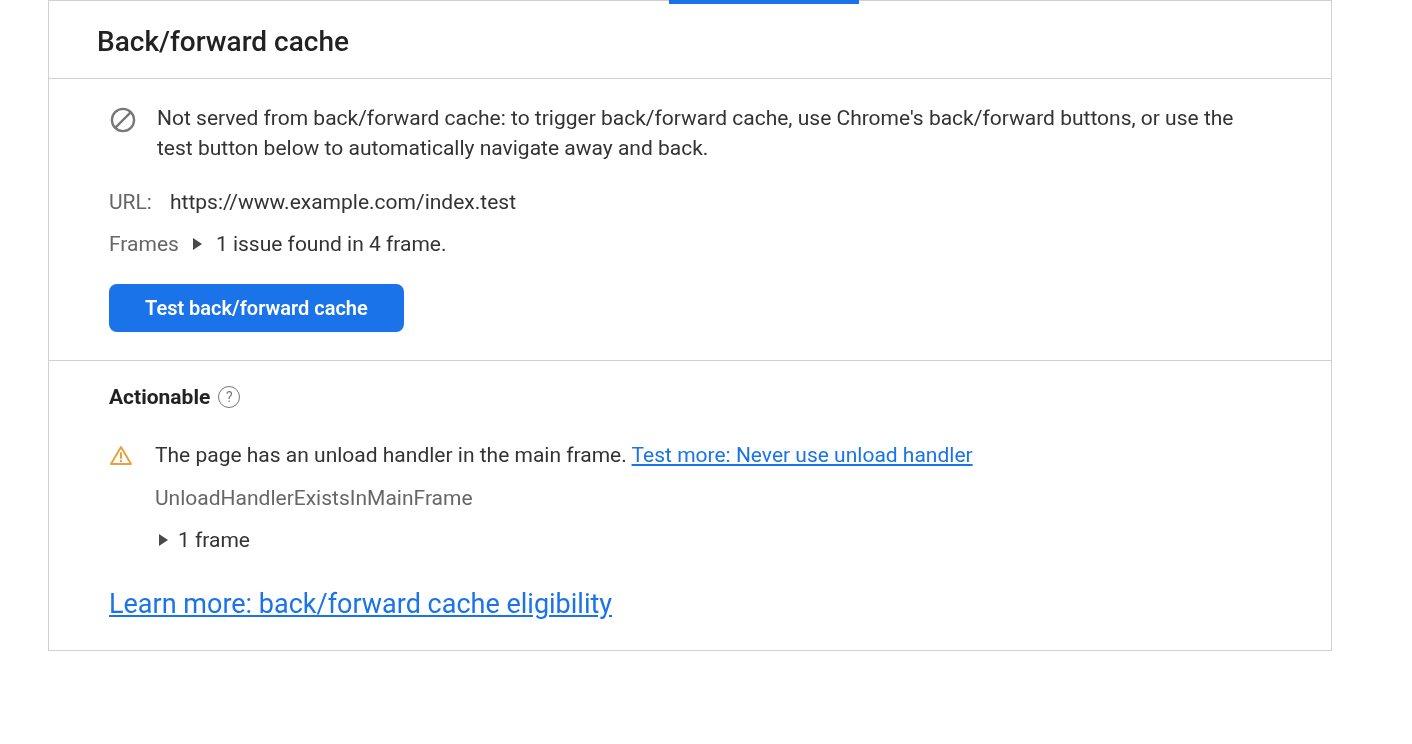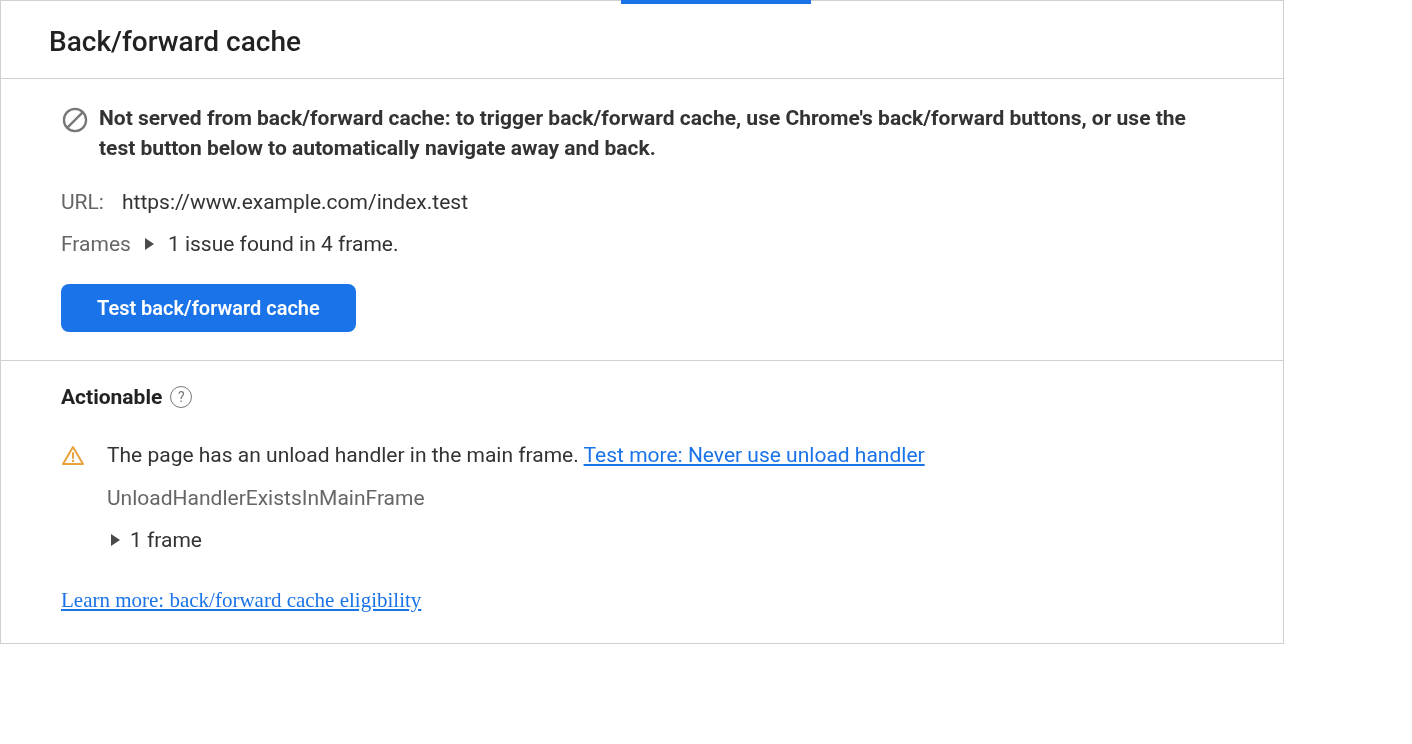--- a/index.html
+++ b/index.html
@@ -11,20 +11,21 @@
       font-family: -apple-system, BlinkMacSystemFont, "Segoe UI", Roboto, Helvetica, Arial, sans-serif;
       font-size: 19px;
       color: #333;
       background: #fff;
     }
     .container {
       width: 1284px;
       border: 1px solid #d0d0d0;
       border-top: none;
       position: relative;
+      margin-left: 48px;
     }
     .tab-indicator {
       position: absolute;
       top: 0;
       left: 620px;
       width: 190px;
       height: 4px;
       background: #1a73e8;
     }
     .section-header {
@@ -37,23 +38,22 @@
       font-weight: 500;
       color: #222;
     }
     .top-section {
       padding: 24px 60px 28px 60px;
       border-bottom: 1px solid #d0d0d0;
     }
     .info-row {
       display: flex;
       align-items: flex-start;
-      gap: 10px;
+      gap: 20px;
       margin-bottom: 26px;
-      font-weight: bold;
     }
     .no-icon {
       width: 28px;
       height: 28px;
       flex-shrink: 0;
       margin-top: 3px;
     }
     .info-text {
       font-size: 21px;
       color: #333;
@@ -152,22 +152,21 @@
     .frame-expand {
       display: flex;
       align-items: center;
       gap: 6px;
       margin-left: 46px;
       font-size: 21px;
       color: #333;
       margin-bottom: 36px;
     }
     .bottom-link {
-      font-size: 21px;
-      font-family: Liberation Serif, serif;
+      font-size: 27px;
     }
   </style>
 </head>
 <body>
 
 <div class="container">
   <div class="tab-indicator"></div>
 
   <div class="section-header">
     <h1>Back/forward cache</h1>

